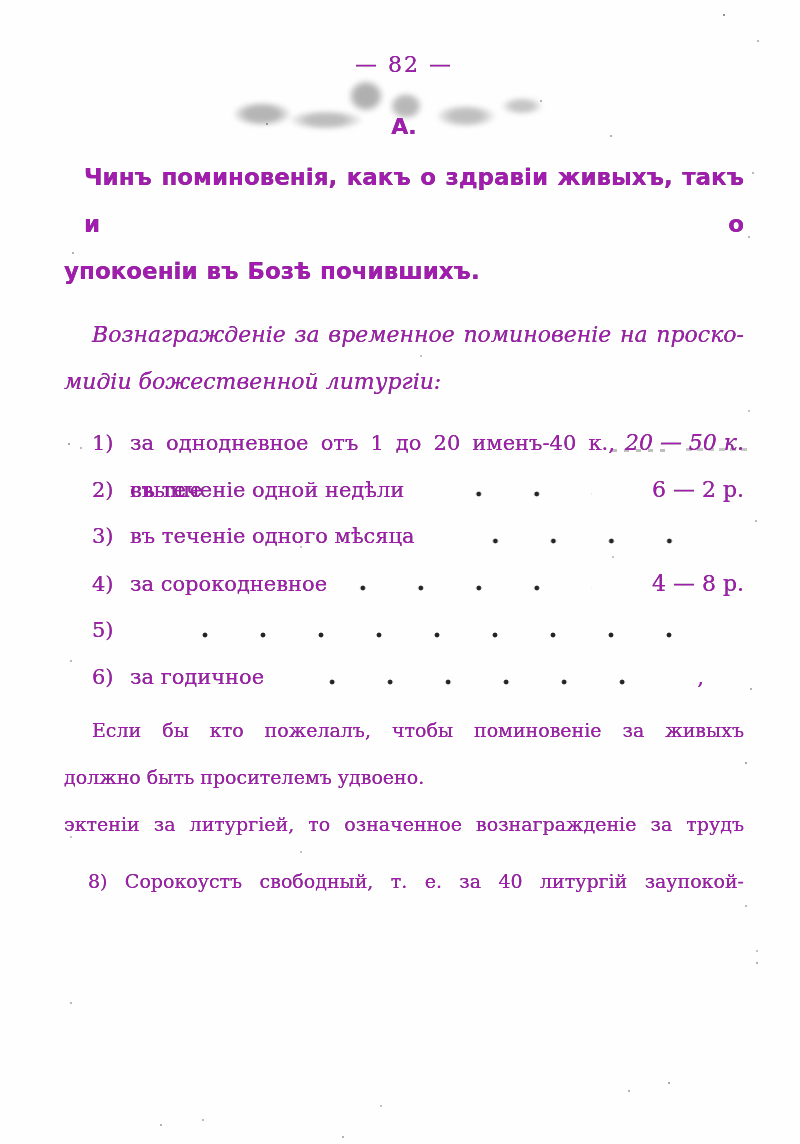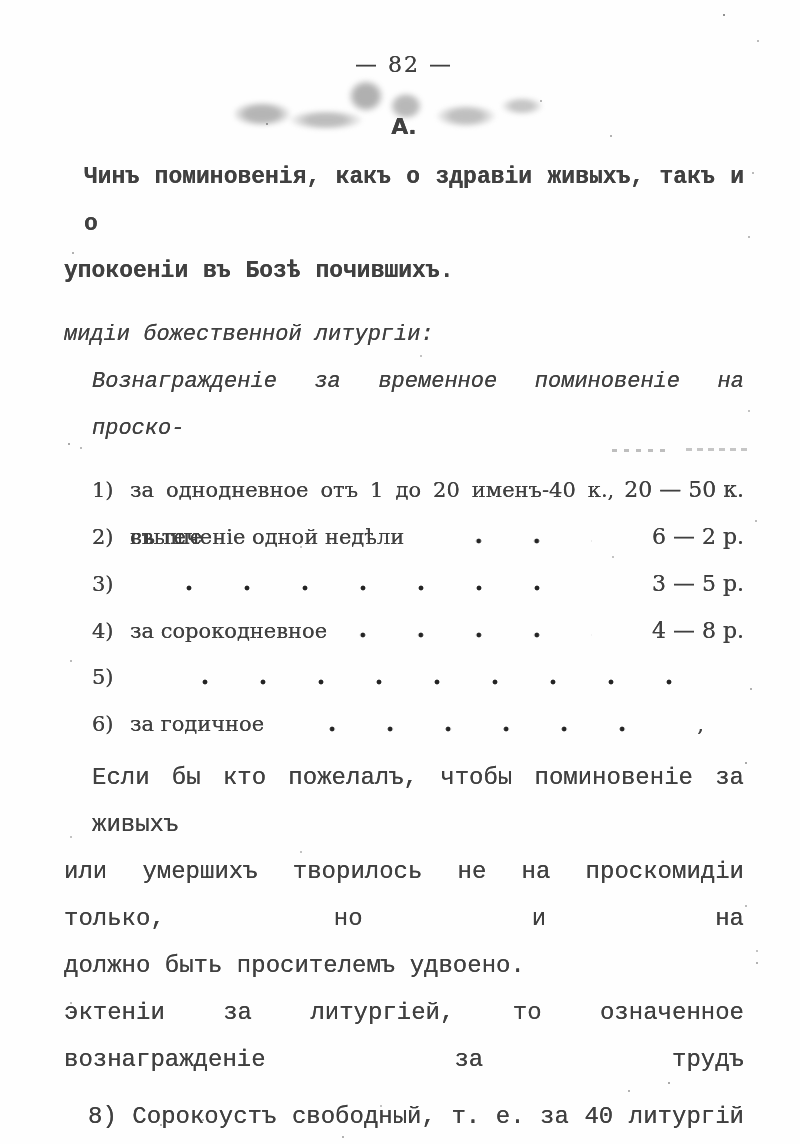--- a/index.html
+++ b/index.html
@@ -6,21 +6,21 @@
   body {
     width: 800px; height: 1144px;
     background: #f4f4f2;
     font-family: "DejaVu Serif", "Liberation Serif", serif;
   }
   .page {
     position: relative;
     width: 800px; height: 1144px;
     background: #fefefe;
     overflow: hidden;
-    color: #404040;
+    color: #a21caf;
   }
   .content {
     position: relative;
     padding: 0 56px 0 64px; 
   }
   .ink { text-shadow: 0 0 0.6px rgba(10,10,10,0.75); }
 
   
   .page-number {
     margin-top: 50px;
@@ -82,27 +82,27 @@
   .heading {
     margin-top: 12px;
     font-family: "DejaVu Sans", "Liberation Sans", sans-serif;
     font-weight: bold; font-size: 23px; line-height: 47px;
     word-spacing: 1px;
   }
   .subtitle {
     margin-top: 16px;
     font-style: italic; font-size: 22px; line-height: 47px;
   }
-  .line { text-align: justify; text-align-last: justify; font-family: Liberation Mono, monospace; }
+  .line { text-align: justify; text-align-last: justify; }
   .line.no-stretch { text-align: center; text-align-last: left; }
   .ind20 { padding-left: 20px; }
   .ind24 { padding-left: 24px; }
   .ind28 { padding-left: 28px; }
 
-  .body-text { font-size: 24px; line-height: 47px; }
+  .body-text { font-size: 19px; line-height: 47px; }
 
   
   .tariff { margin-top: 14px; }
   .tariff-row {
     display: flex; align-items: baseline;
     height: 47px; line-height: 47px;
     padding-left: 28px;
     font-size: 21px;
   }
   .tariff-num { width: 32px; margin-right: 6px; }
@@ -115,21 +115,21 @@
   .leader {
     flex: 1; align-self: flex-end;
     height: 10px; margin: 0 20px 14px 26px;
     background-image: radial-gradient(circle at 3px 5px, #242424 2px, transparent 2.8px);
     background-size: 58px 10px;
     background-repeat: repeat-x;
     background-position: right bottom;
   }
   .pre-price { margin-right: 40px; }
   .tariff-price { min-width: 132px; text-align: right; font-size: 22px; white-space: nowrap; }
-  .tariff-row.full .tariff-price { min-width: 0; }
+  .tariff-row.full .tariff-price { min-width: 0; font-style: italic; }
 
   .note   { margin-top: 6px; }
   .item7  { margin-top: 10px; }
   .item8  { margin-top: 10px; }
 </style>
 </head>
 <body>
 
 <div class="page">
 
@@ -142,43 +142,43 @@
     <div class="page-number ink">— 82 —</div>
 
     <div class="section-letter ink">А.</div>
 
     <div class="heading ink">
       <div class="line ind20">Чинъ поминовенія, какъ о здравіи живыхъ, такъ и о</div>
       <div class="line no-stretch">упокоеніи въ Бозѣ почившихъ.</div>
     </div>
 
     <div class="subtitle ink">
+      <div class="line ind28">Вознагражденіе за временное поминовеніе на проско-</div>
       <div class="line no-stretch">мидіи божественной литургіи:</div>
-      <div class="line ind28">Вознагражденіе за временное поминовеніе на проско-</div>
     </div>
 
     <div class="tariff ink">
 
       <div class="tariff-row full">
         <span class="tariff-num">1)</span>
         <span class="tariff-label">за однодневное отъ 1 до 20 именъ-40 к., свыше</span>
         <span class="tariff-price">20 — 50 к.</span>
       </div>
 
       <div class="tariff-row">
         <span class="tariff-num">2)</span>
         <span class="tariff-label">въ теченіе одной недѣли</span>
         <span class="leader"></span>
         <span class="tariff-price">6 — 2 р.</span>
       </div>
 
       <div class="tariff-row">
         <span class="tariff-num">3)</span>
-        <span class="leader"></span>
-        <span class="tariff-price">3 — 5 р.</span>
+        <span class="tariff-label">въ теченіе одного мѣсяца</span>
+        <span class="leader"></span>
       </div>
 
       <div class="tariff-row">
         <span class="tariff-num">4)</span>
         <span class="tariff-label">за сорокодневное</span>
         <span class="leader"></span>
         <span class="tariff-price">4 — 8 р.</span>
       </div>
 
       <div class="tariff-row">
@@ -190,21 +190,20 @@
         <span class="tariff-num">6)</span>
         <span class="tariff-label">за годичное</span>
         <span class="leader"></span>
         <span class="pre-price">,</span>
       </div>
 
     </div>
 
     <div class="note body-text ink">
       <div class="line ind28">Если бы кто пожелалъ, чтобы поминовеніе за живыхъ</div>
-      <div class="line">или умершихъ творилось не на проскомидіи только, но и на</div>
       <div class="line no-stretch">должно быть просителемъ удвоено.</div>
       <div class="line">эктеніи за литургіей, то означенное вознагражденіе за трудъ</div>
     </div>
 
 
     <div class="item8 body-text ink">
       <div class="line ind24">8) Сорокоустъ свободный, т. е. за 40 литургій заупокой-</div>
 
     </div>
 

